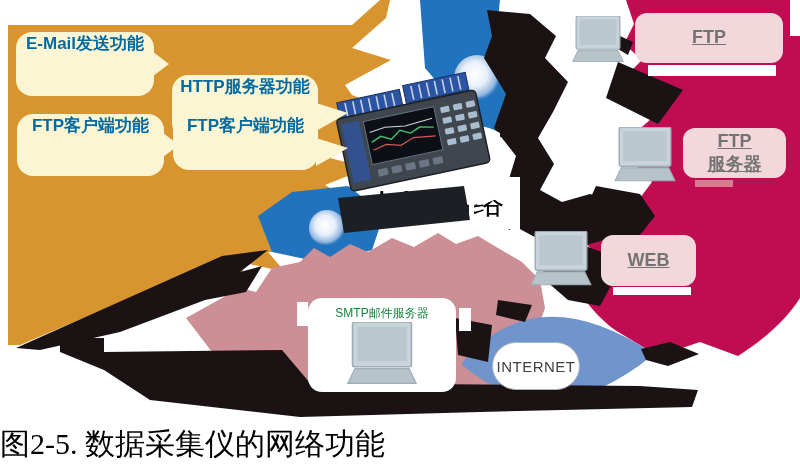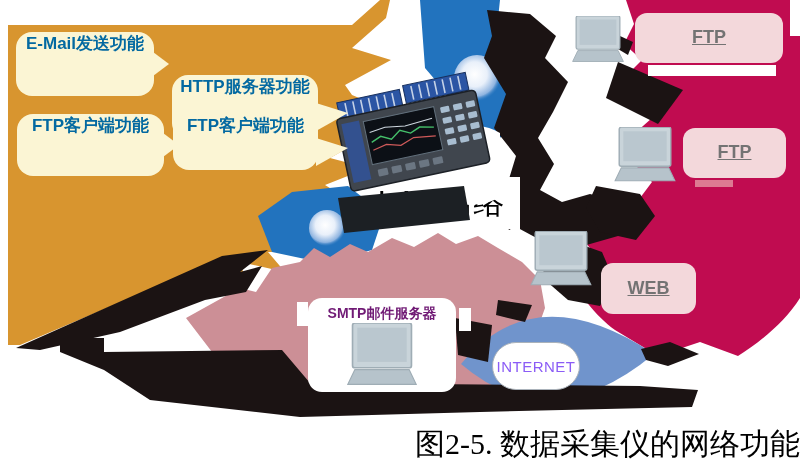--- a/index.html
+++ b/index.html
@@ -20,25 +20,25 @@
   .tail-lg:after{right:-30px;top:calc(50% - 4px);
           border-top:10px solid transparent;border-bottom:18px solid transparent;
           border-left:32px solid #FBF5D4;}
   .pinklabel{position:absolute;z-index:10;background:#F3D8DB;border-radius:12px;color:#737373;
           font-weight:bold;font-size:18px;line-height:1.3;text-align:center;
           display:flex;flex-direction:column;justify-content:center;text-decoration:underline;}
   .wbar{position:absolute;background:#fff;z-index:9;}
   .pstripe{position:absolute;background:#DD7A92;z-index:9;}
   .smtpbox{position:absolute;left:308px;top:298px;width:148px;height:94px;background:#fff;
           border-radius:14px;z-index:10;display:flex;flex-direction:column;align-items:center;}
-  .smtpbox .ttl{margin-top:7px;font-size:14px;font-weight:bold;color:#701a75;white-space:nowrap;}
+  .smtpbox .ttl{margin-top:7px;font-size:12px;font-weight:normal;color:#15803d;white-space:nowrap;}
   .netcapsule{position:absolute;left:492px;top:342px;width:86px;height:46px;background:#fff;
           border:1px solid #aab2ba;border-radius:24px;z-index:10;display:flex;align-items:center;
-          justify-content:center;font-size:15px;color:#8b5cf6;letter-spacing:.5px;}
-  .caption{position:absolute;left:0;right:0;top:424px;z-index:10;text-align:right;
+          justify-content:center;font-size:15px;color:#404040;letter-spacing:.5px;}
+  .caption{position:absolute;left:0;right:0;top:424px;z-index:10;text-align:left;
           font-family:"Liberation Serif",serif;font-size:30px;color:#000;}
 </style>
 </head>
 <body>
 
 <div id="stage">
 
   <svg class="base" width="800" height="466" viewBox="0 0 800 466">
     <defs>
       <radialGradient id="sphereG" cx="45%" cy="42%" r="60%">
@@ -156,24 +156,25 @@
     <span>功能</span>
   </div>
 
   <div class="pinklabel" style="left:635px;top:13px;width:148px;height:50px;">
     <span>FTP</span>
   </div>
   <div class="wbar" style="left:648px;top:65px;width:128px;height:11px;"></div>
 
   <div class="pinklabel" style="left:683px;top:128px;width:103px;height:50px;">
     <span>FTP</span>
+    <span>服务器</span>
   </div>
   <div class="pstripe" style="left:695px;top:180px;width:38px;height:7px;"></div>
 
-  <div class="pinklabel" style="left:601px;top:235px;width:95px;height:51px;margin-top:28px;">
+  <div class="pinklabel" style="left:601px;top:235px;width:95px;height:51px;">
     <span>WEB</span>
   </div>
   <div class="wbar" style="left:613px;top:287px;width:78px;height:8px;"></div>
 
   <div class="wbar" style="left:297px;top:302px;width:11px;height:24px;"></div>
   <div class="wbar" style="left:459px;top:308px;width:12px;height:23px;"></div>
   <div class="smtpbox">
     <div class="ttl">SMTP邮件服务器</div>
     <svg width="76" height="66" viewBox="0 0 64 56">
       <use href="#laptop"></use>

